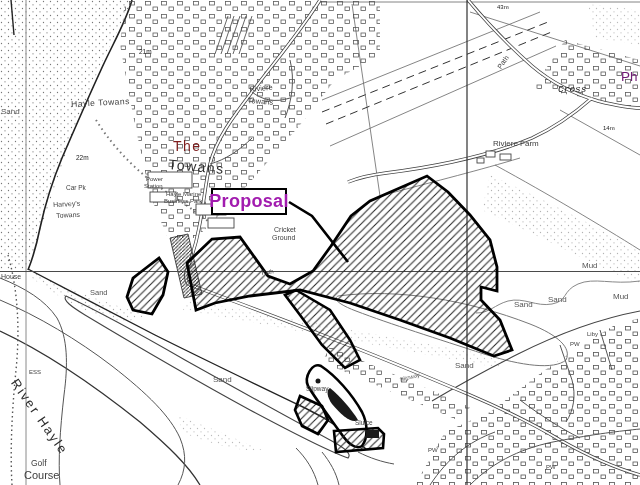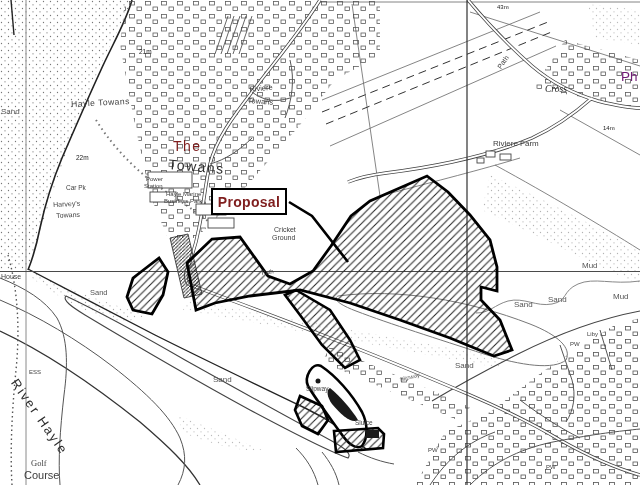--- a/index.html
+++ b/index.html
@@ -6,26 +6,26 @@
   #stage{
     position:relative;width:640px;height:485px;background:#ffffff;
     overflow:hidden;font-family:"Liberation Sans",sans-serif;
   }
   #mapsvg{position:absolute;left:0;top:0;}
   .lbl{
     position:absolute;color:#3d3d3d;white-space:nowrap;
     font-family:"Liberation Sans",sans-serif;line-height:1;
     transform-origin:left top;pointer-events:none;
   }
-  .lbl.serif{font-family:Liberation Serif, serif;font-style:italic;}
+  .lbl.serif{font-family:Liberation Mono, monospace;font-style:italic;margin-left:13px;}
   .proposal-box{
     position:absolute;left:211px;top:188px;width:76px;height:27px;
     background:#ffffff;border:2.5px solid #000;box-sizing:border-box;
     display:flex;align-items:center;justify-content:center;
-    font-weight:bold;font-size:14px;color:#7f1d1d;letter-spacing:0.3px;
+    font-weight:bold;font-size:18px;color:#a21caf;letter-spacing:0.3px;
     font-family:"Liberation Sans",sans-serif;z-index:30;
   }
 </style>
 </head>
 <body>
 
 <div id="stage">
 
 <svg id="mapsvg" width="640" height="485" viewBox="0 0 640 485">
   <defs>
@@ -187,21 +187,21 @@
 <div class="lbl" style="left:496px;top:66px;font-size:7px;transform:rotate(-55deg);">Path</div>
 <div class="lbl serif" style="left:545px;top:85px;font-size:9.5px;color:#222;">Cross</div>
 <div class="lbl" style="left:621px;top:70px;font-size:13.5px;color:#701a75;">Ph</div>
 <div class="lbl" style="left:493px;top:140px;font-size:8px;">Riviere Farm</div>
 <div class="lbl" style="left:603px;top:125px;font-size:6px;color:#222;">14m</div>
 <div class="lbl" style="left:1px;top:273px;font-size:7px;">House</div>
 <div class="lbl" style="left:90px;top:289px;font-size:7.5px;color:#555;">Sand</div>
 <div class="lbl" style="left:213px;top:376px;font-size:8px;color:#555;">Sand</div>
 <div class="lbl" style="left:64px;top:383px;font-size:13px;letter-spacing:2px;color:#2d2d2d;transform:translate(-50%,-50%) rotate(55deg);">River Hayle</div>
 <div class="lbl" style="left:29px;top:369px;font-size:6px;">ESS</div>
-<div class="lbl" style="left:31px;top:459px;font-size:8.5px;font-family:Liberation Serif, serif;">Golf</div>
+<div class="lbl" style="left:31px;top:459px;font-size:8.5px;">Golf</div>
 <div class="lbl" style="left:24px;top:470px;font-size:11px;">Course</div>
 <div class="lbl" style="left:306px;top:386px;font-size:6.5px;">Slipway</div>
 <div class="lbl" style="left:399px;top:377px;font-size:6px;color:#666;transform:rotate(-15deg);">Slipway</div>
 <div class="lbl" style="left:355px;top:420px;font-size:6.5px;">Sluice</div>
 <div class="lbl" style="left:455px;top:362px;font-size:8px;color:#555;">Sand</div>
 <div class="lbl" style="left:514px;top:301px;font-size:8px;color:#555;">Sand</div>
 <div class="lbl" style="left:548px;top:296px;font-size:8px;color:#555;">Sand</div>
 <div class="lbl" style="left:582px;top:262px;font-size:8px;color:#555;">Mud</div>
 <div class="lbl" style="left:613px;top:293px;font-size:8px;color:#555;">Mud</div>
 <div class="lbl" style="left:570px;top:341px;font-size:6px;">PW</div>

